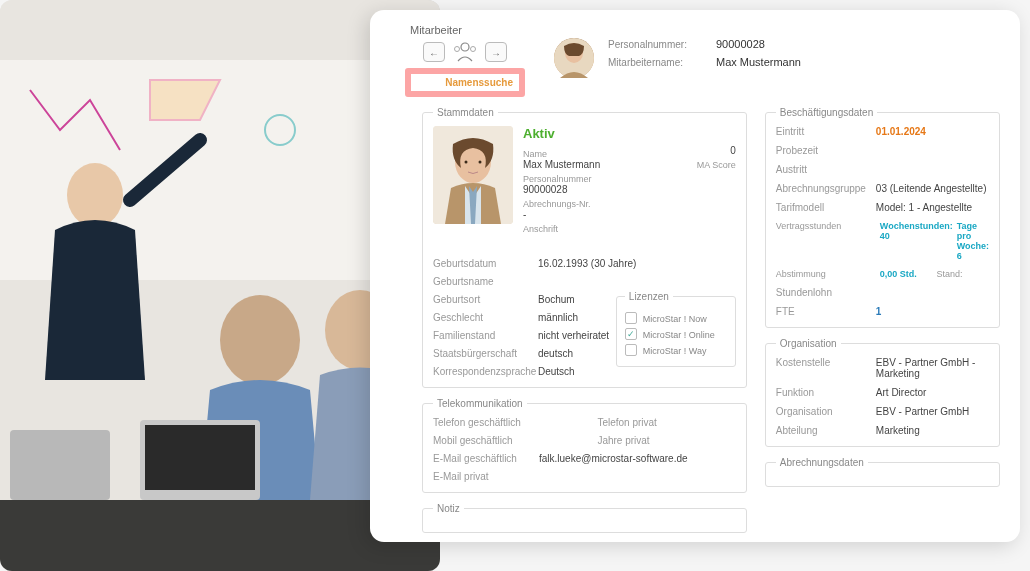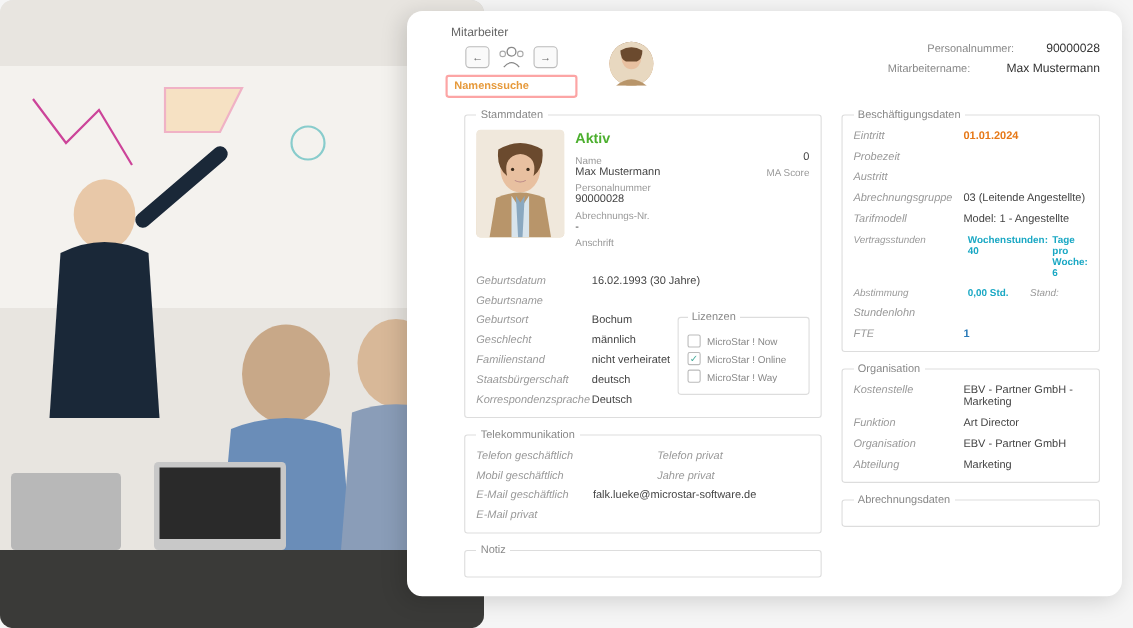--- a/index.html
+++ b/index.html
@@ -60,27 +60,27 @@
     color: #666;
   }
   .people-icon {
     width: 28px; height: 24px;
     display: flex;
     align-items: center;
     justify-content: center;
     color: #888;
   }
   .search-box {
-    border: 2px solid #fca5a5;
+    border: 6px solid #fca5a5;
     border-radius: 3px;
     padding: 3px 6px;
     color: #e69a3c;
     font-weight: bold;
     font-size: 10px;
-    text-align: left;
+    text-align: right;
     width: 120px;
     margin: 0 auto;
     cursor: pointer;
   }
   .avatar-small {
     width: 40px; height: 40px;
     border-radius: 50%;
     background: linear-gradient(180deg, #8b6239 0%, #d4a574 60%, #b8956a 100%);
     display: flex;
     align-items: center;
@@ -89,21 +89,20 @@
   }
   .header-fields {
     margin-top: 14px;
     flex: 1;
   }
   .hf-row {
     display: flex;
     gap: 8px;
     margin-bottom: 6px;
     align-items: center;
-    justify-content: flex-end;
   }
   .hf-label { color: #888; font-size: 10px; width: 100px; }
   .hf-value { color: #333; font-size: 11px; }
   .columns {
     display: flex;
     gap: 18px;
   }
   .col-left { width: 360px; padding-left: 32px; }
   .col-right { flex: 1; }
   fieldset {
@@ -142,21 +141,21 @@
   .score-block {
     text-align: right;
     min-width: 50px;
   }
   .grid2 {
     display: grid;
     grid-template-columns: 105px 1fr;
     row-gap: 7px;
     font-size: 10px;
   }
-  .g-label { color: #999; font-style: italic; }
+  .g-label { color: #999; }
   .g-value { color: #444; }
   .licenses {
     position: absolute;
     right: 10px;
     bottom: 10px;
     border: 1px solid #ddd;
     border-radius: 3px;
     padding: 6px 8px;
     width: 120px;
     background: #fff;

